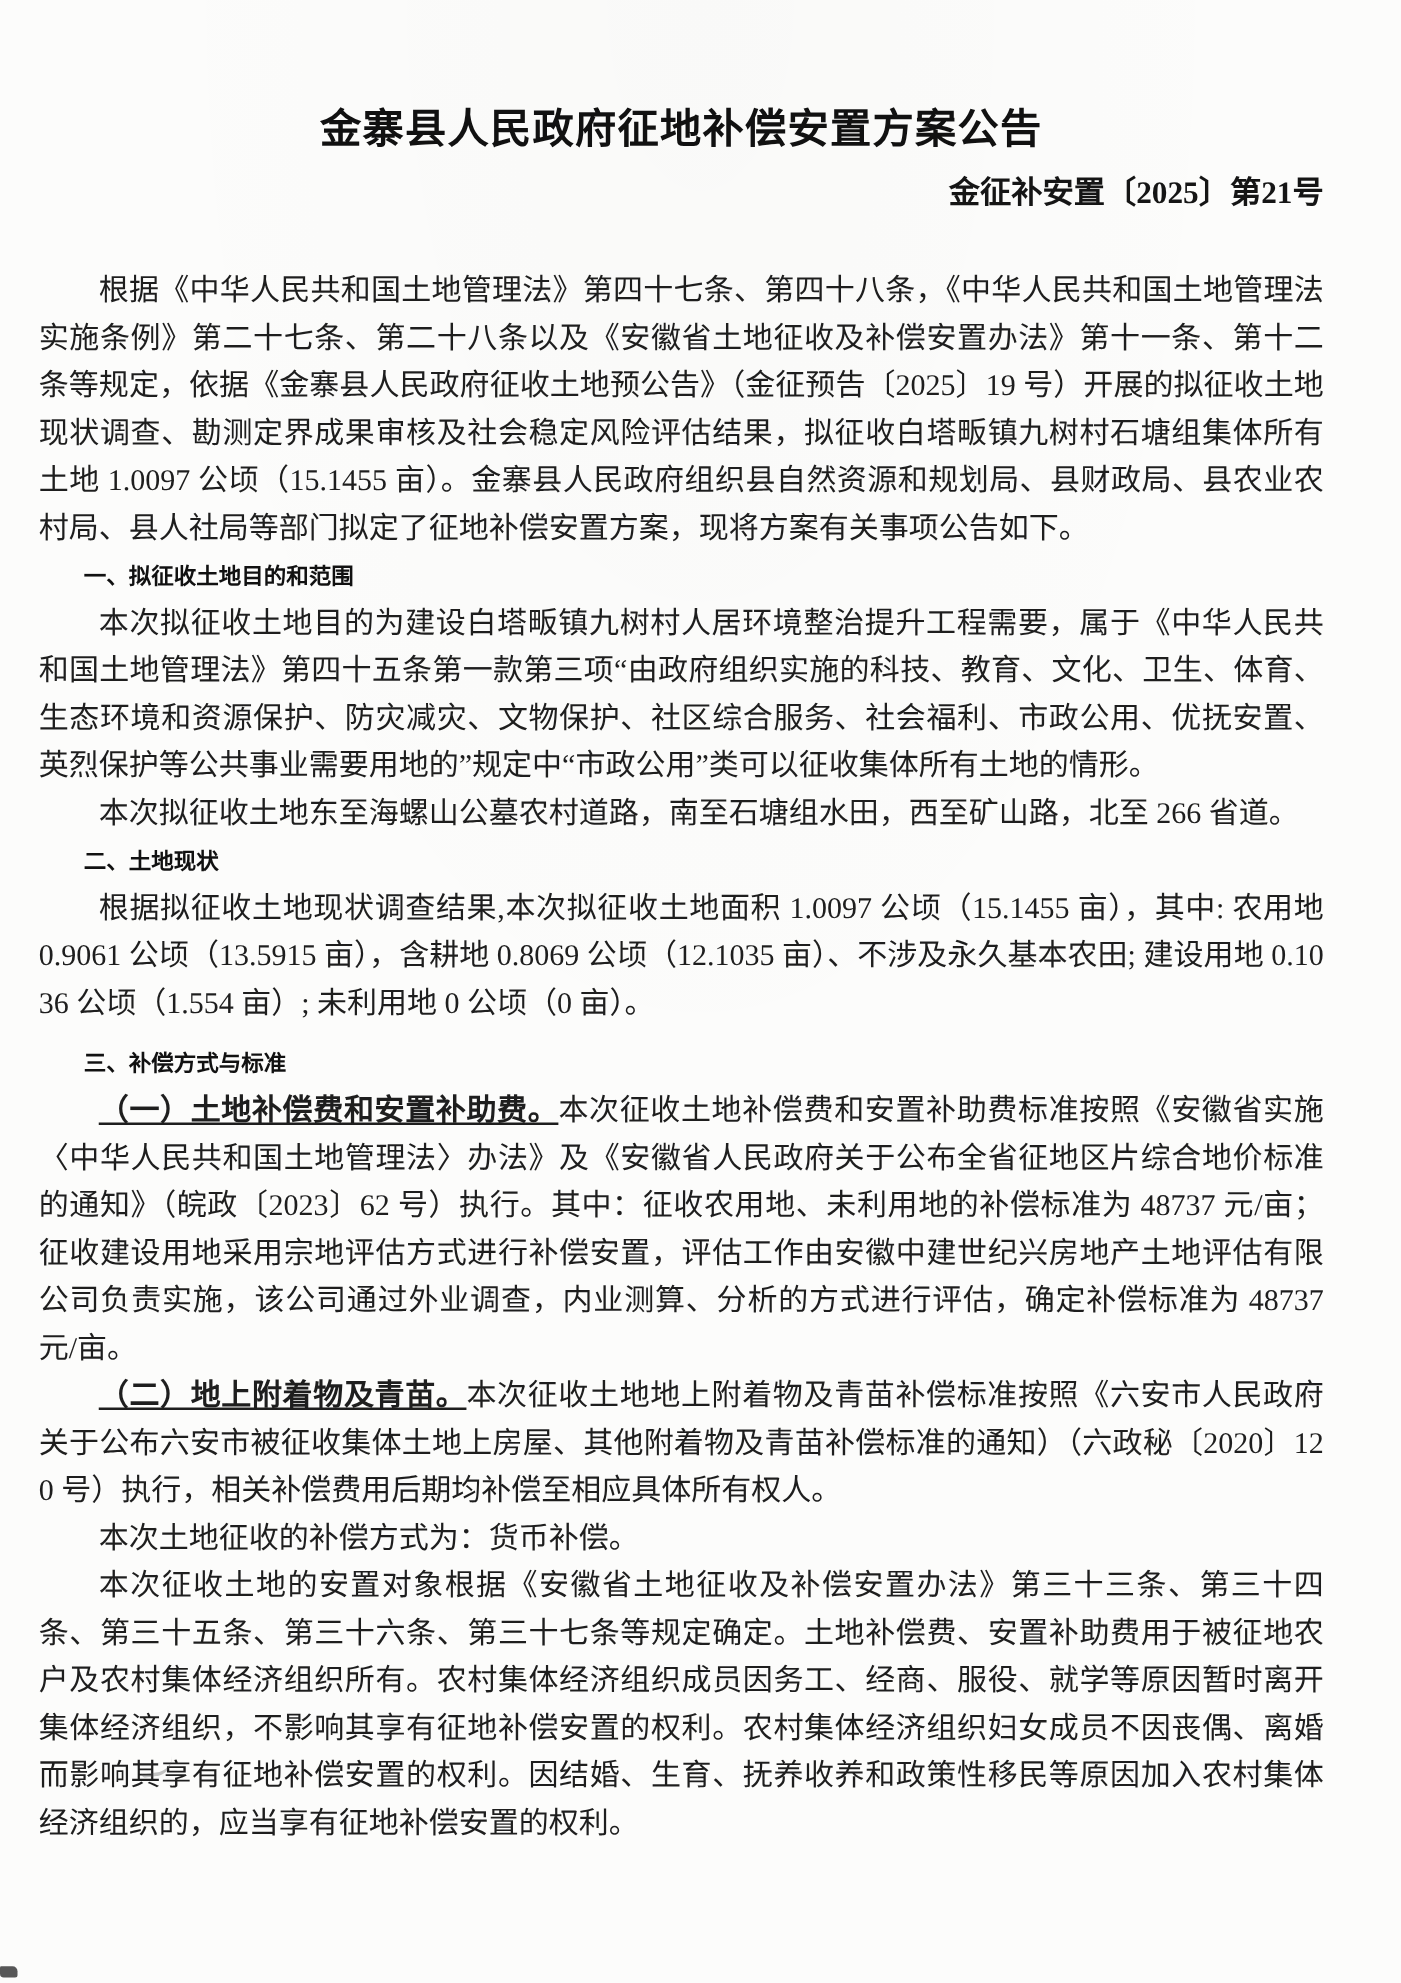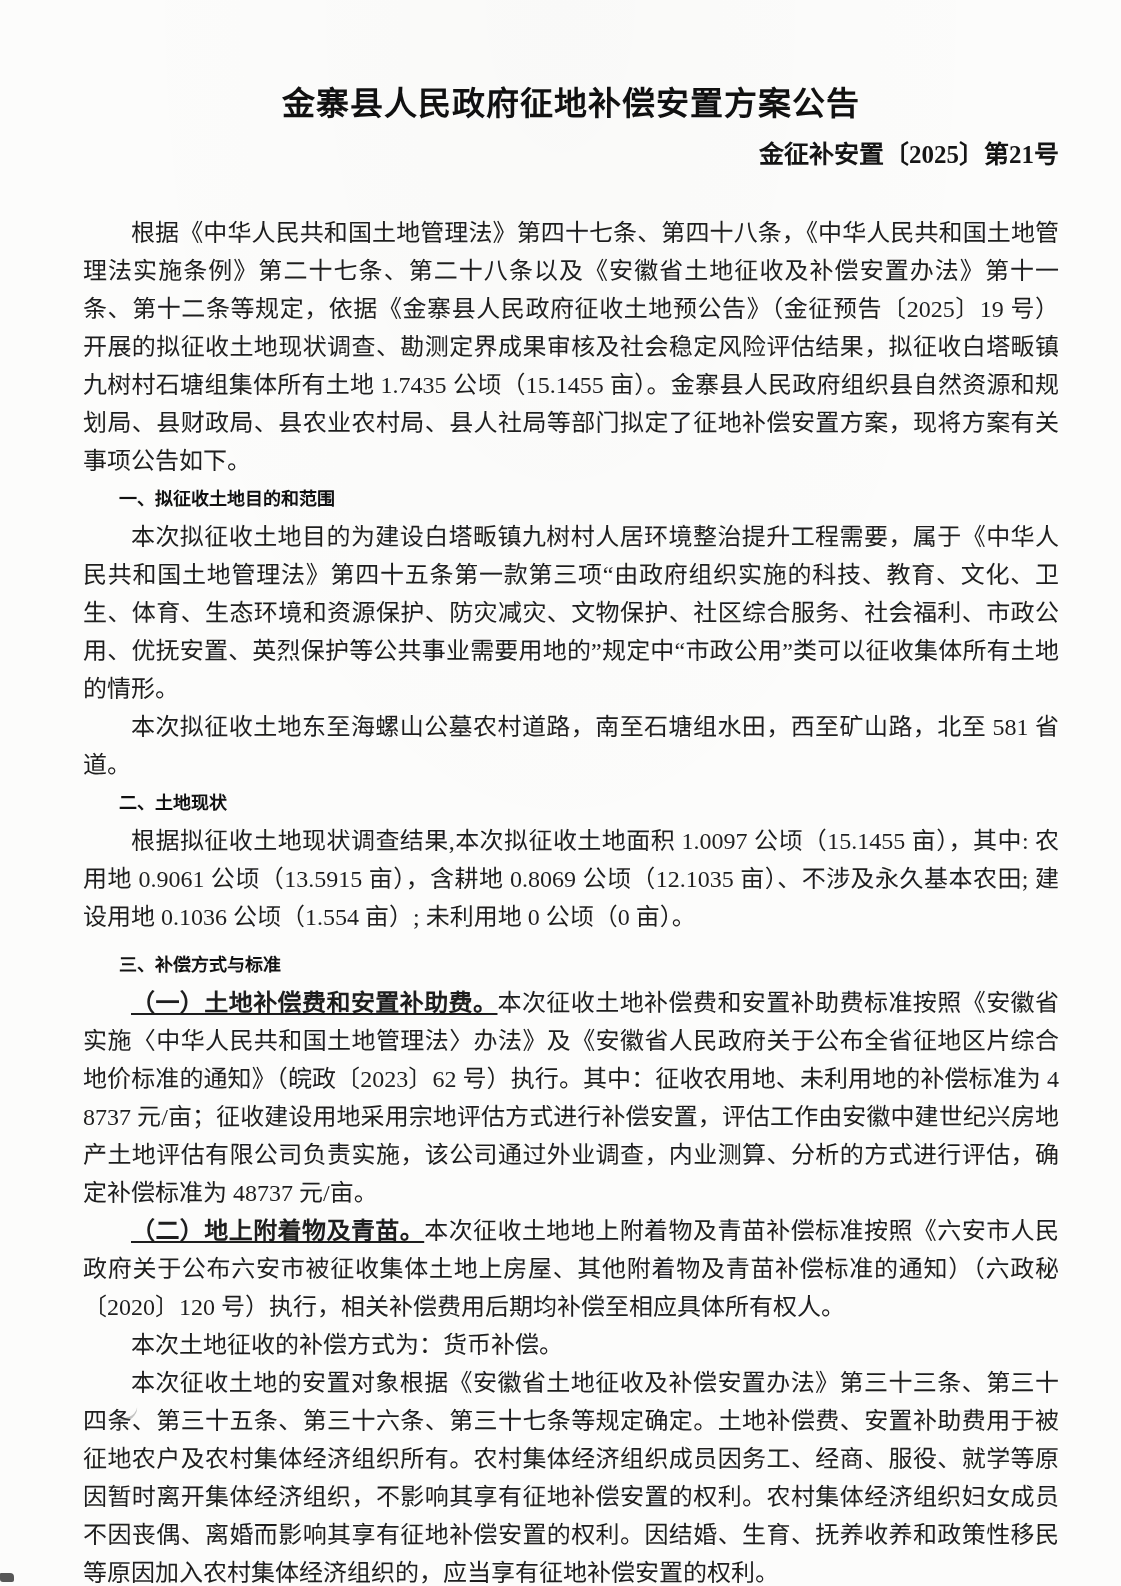--- a/index.html
+++ b/index.html
@@ -13,21 +13,21 @@
     overflow: hidden;
     position: relative;
     color: #1c1c1c;
     font-family: "Liberation Serif", "DejaVu Serif", serif;
     -webkit-font-smoothing: antialiased;
   }
   .page {
     box-sizing: border-box;
     width: 1121px;
     height: 1148px;
-    padding: 84px 62px 0 83px;
+    padding: 84px 62px 0 31px;
     background:
       radial-gradient(ellipse at 50% 0%, rgba(0,0,0,0.012), transparent 60%),
       #fcfcfb;
   }
   .doc-title {
     margin: 0;
     font-size: 33px;
     line-height: 40px;
     font-weight: 700;
     text-align: center;
@@ -95,25 +95,25 @@
 </head>
 <body>
 
 <div class="page">
 
   <h1 class="doc-title">金寨县人民政府征地补偿安置方案公告</h1>
   <div class="doc-number">金征补安置〔2025〕第21号</div>
 
   <div class="doc-body">
 
-    <p>根据《中华人民共和国土地管理法》第四十七条、第四十八条，《中华人民共和国土地管理法实施条例》第二十七条、第二十八条以及《安徽省土地征收及补偿安置办法》第十一条、第十二条等规定，依据《金寨县人民政府征收土地预公告》（金征预告〔2025〕19 号）开展的拟征收土地现状调查、勘测定界成果审核及社会稳定风险评估结果，拟征收白塔畈镇九树村石塘组集体所有土地 1.7435 公顷（15.1455 亩）。金寨县人民政府组织县自然资源和规划局、县财政局、县农业农村局、县人社局等部门拟定了征地补偿安置方案，现将方案有关事项公告如下。</p>
+    <p>根据《中华人民共和国土地管理法》第四十七条、第四十八条，《中华人民共和国土地管理法实施条例》第二十七条、第二十八条以及《安徽省土地征收及补偿安置办法》第十一条、第十二条等规定，依据《金寨县人民政府征收土地预公告》（金征预告〔2025〕19 号）开展的拟征收土地现状调查、勘测定界成果审核及社会稳定风险评估结果，拟征收白塔畈镇九树村石塘组集体所有土地 1.0097 公顷（15.1455 亩）。金寨县人民政府组织县自然资源和规划局、县财政局、县农业农村局、县人社局等部门拟定了征地补偿安置方案，现将方案有关事项公告如下。</p>
 
     <h2 class="sec-heading">一、拟征收土地目的和范围</h2>
     <p>本次拟征收土地目的为建设白塔畈镇九树村人居环境整治提升工程需要，属于《中华人民共和国土地管理法》第四十五条第一款第三项“由政府组织实施的科技、教育、文化、卫生、体育、生态环境和资源保护、防灾减灾、文物保护、社区综合服务、社会福利、市政公用、优抚安置、英烈保护等公共事业需要用地的”规定中“市政公用”类可以征收集体所有土地的情形。</p>
-    <p>本次拟征收土地东至海螺山公墓农村道路，南至石塘组水田，西至矿山路，北至 581 省道。</p>
+    <p>本次拟征收土地东至海螺山公墓农村道路，南至石塘组水田，西至矿山路，北至 266 省道。</p>
 
     <h2 class="sec-heading">二、土地现状</h2>
     <p>根据拟征收土地现状调查结果,本次拟征收土地面积 1.0097 公顷（15.1455 亩），其中: 农用地 0.9061 公顷（13.5915 亩），含耕地 0.8069 公顷（12.1035 亩）、不涉及永久基本农田; 建设用地 0.1036 公顷（1.554 亩）; 未利用地 0 公顷（0 亩）。</p>
 
     <h2 class="sec-heading sec-gap">三、补偿方式与标准</h2>
     <p><span class="lead">（一）土地补偿费和安置补助费。</span><span>本次征收土地补偿费和安置补助费标准按照《安徽省实施〈中华人民共和国土地管理法〉办法》及《安徽省人民政府关于公布全省征地区片综合地价标准的通知》（皖政〔2023〕62 号）执行。其中：征收农用地、未利用地的补偿标准为 48737 元/亩；征收建设用地采用宗地评估方式进行补偿安置，评估工作由安徽中建世纪兴房地产土地评估有限公司负责实施，该公司通过外业调查，内业测算、分析的方式进行评估，确定补偿标准为 48737 元/亩。</span></p>
     <p><span class="lead">（二）地上附着物及青苗。</span><span>本次征收土地地上附着物及青苗补偿标准按照《六安市人民政府关于公布六安市被征收集体土地上房屋、其他附着物及青苗补偿标准的通知）（六政秘〔2020〕120 号）执行，相关补偿费用后期均补偿至相应具体所有权人。</span></p>
     <p>本次土地征收的补偿方式为：货币补偿。</p>
 
     <p>本次征收土地的安置对象根据《安徽省土地征收及补偿安置办法》第三十三条、第三十四条、第三十五条、第三十六条、第三十七条等规定确定。土地补偿费、安置补助费用于被征地农户及农村集体经济组织所有。农村集体经济组织成员因务工、经商、服役、就学等原因暂时离开集体经济组织，不影响其享有征地补偿安置的权利。农村集体经济组织妇女成员不因丧偶、离婚而影响其享有征地补偿安置的权利。因结婚、生育、抚养收养和政策性移民等原因加入农村集体经济组织的，应当享有征地补偿安置的权利。</p>

